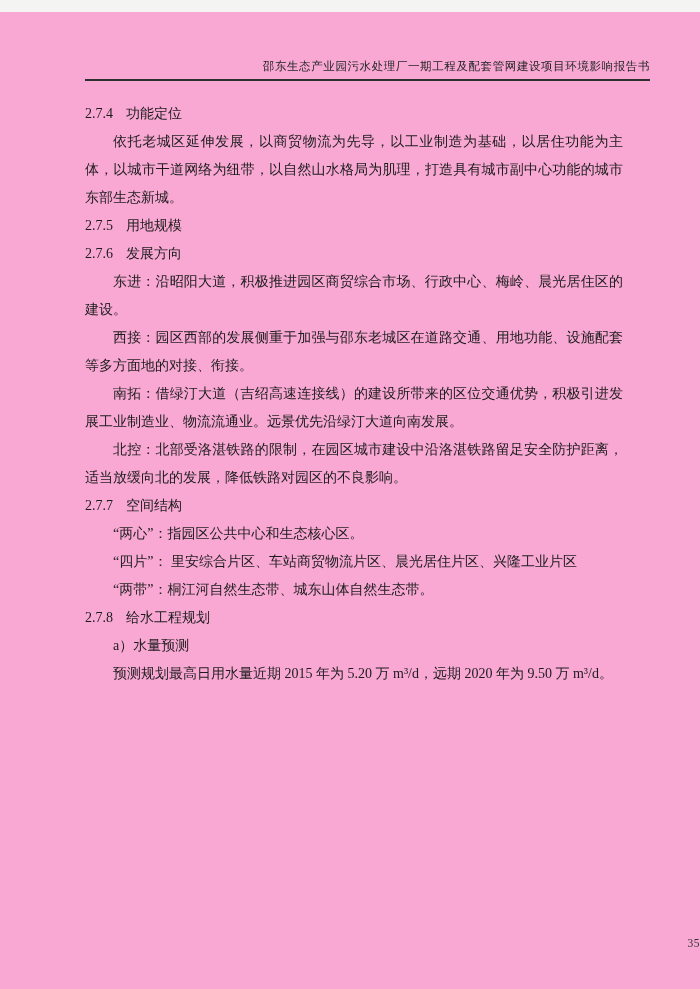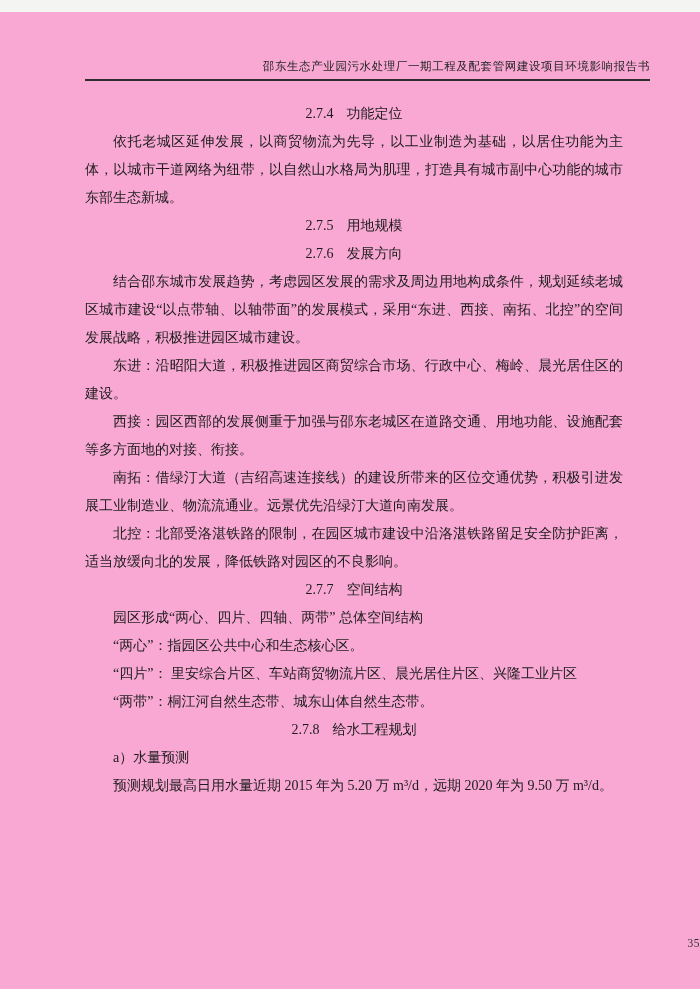--- a/index.html
+++ b/index.html
@@ -39,21 +39,20 @@
     left: 85px;
     top: 88px;
     width: 538px;
   }
   .heading, .para {
     margin: 0;
     font-size: 14px;
     line-height: 28px;
     font-weight: normal;
     color: #1c1c1c;
-    text-align: center;
   }
   .heading .num {
     margin-right: 13px;
   }
   .para {
     text-align: justify;
     text-indent: 2em;
   }
   
   .footer {
@@ -82,29 +81,27 @@
 
     <h3 class="heading"><span class="num">2.7.4</span><span>功能定位</span></h3>
 
     <p class="para">依托老城区延伸发展，以商贸物流为先导，以工业制造为基础，以居住功能为主体，以城市干道网络为纽带，以自然山水格局为肌理，打造具有城市副中心功能的城市东部生态新城。</p>
 
     <h3 class="heading"><span class="num">2.7.5</span><span>用地规模</span></h3>
 
 
     <h3 class="heading"><span class="num">2.7.6</span><span>发展方向</span></h3>
 
-    <p class="para">结合邵东城市发展趋势，考虑园区发展的需求及周边用地构成条件，规划延续老城区城市建设“以点带轴、以轴带面”的发展模式，采用“东进、西接、南拓、北控”的空间发展战略，积极推进园区城市建设。</p>
     <p class="para">东进：沿昭阳大道，积极推进园区商贸综合市场、行政中心、梅岭、晨光居住区的建设。</p>
     <p class="para">西接：园区西部的发展侧重于加强与邵东老城区在道路交通、用地功能、设施配套等多方面地的对接、衔接。</p>
     <p class="para">南拓：借绿汀大道（吉绍高速连接线）的建设所带来的区位交通优势，积极引进发展工业制造业、物流流通业。远景优先沿绿汀大道向南发展。</p>
     <p class="para">北控：北部受洛湛铁路的限制，在园区城市建设中沿洛湛铁路留足安全防护距离，适当放缓向北的发展，降低铁路对园区的不良影响。</p>
 
     <h3 class="heading"><span class="num">2.7.7</span><span>空间结构</span></h3>
 
-    <p class="para">园区形成“两心、四片、四轴、两带” 总体空间结构</p>
     <p class="para">“两心”：指园区公共中心和生态核心区。</p>
     <p class="para">“四片”： 里安综合片区、车站商贸物流片区、晨光居住片区、兴隆工业片区</p>
     <p class="para">“两带”：桐江河自然生态带、城东山体自然生态带。</p>
 
     <h3 class="heading"><span class="num">2.7.8</span><span>给水工程规划</span></h3>
 
     <p class="para">a）水量预测</p>
     <p class="para">预测规划最高日用水量近期 2015 年为 5.20 万 m³/d，远期 2020 年为 9.50 万 m³/d。</p>
 
   </div>

